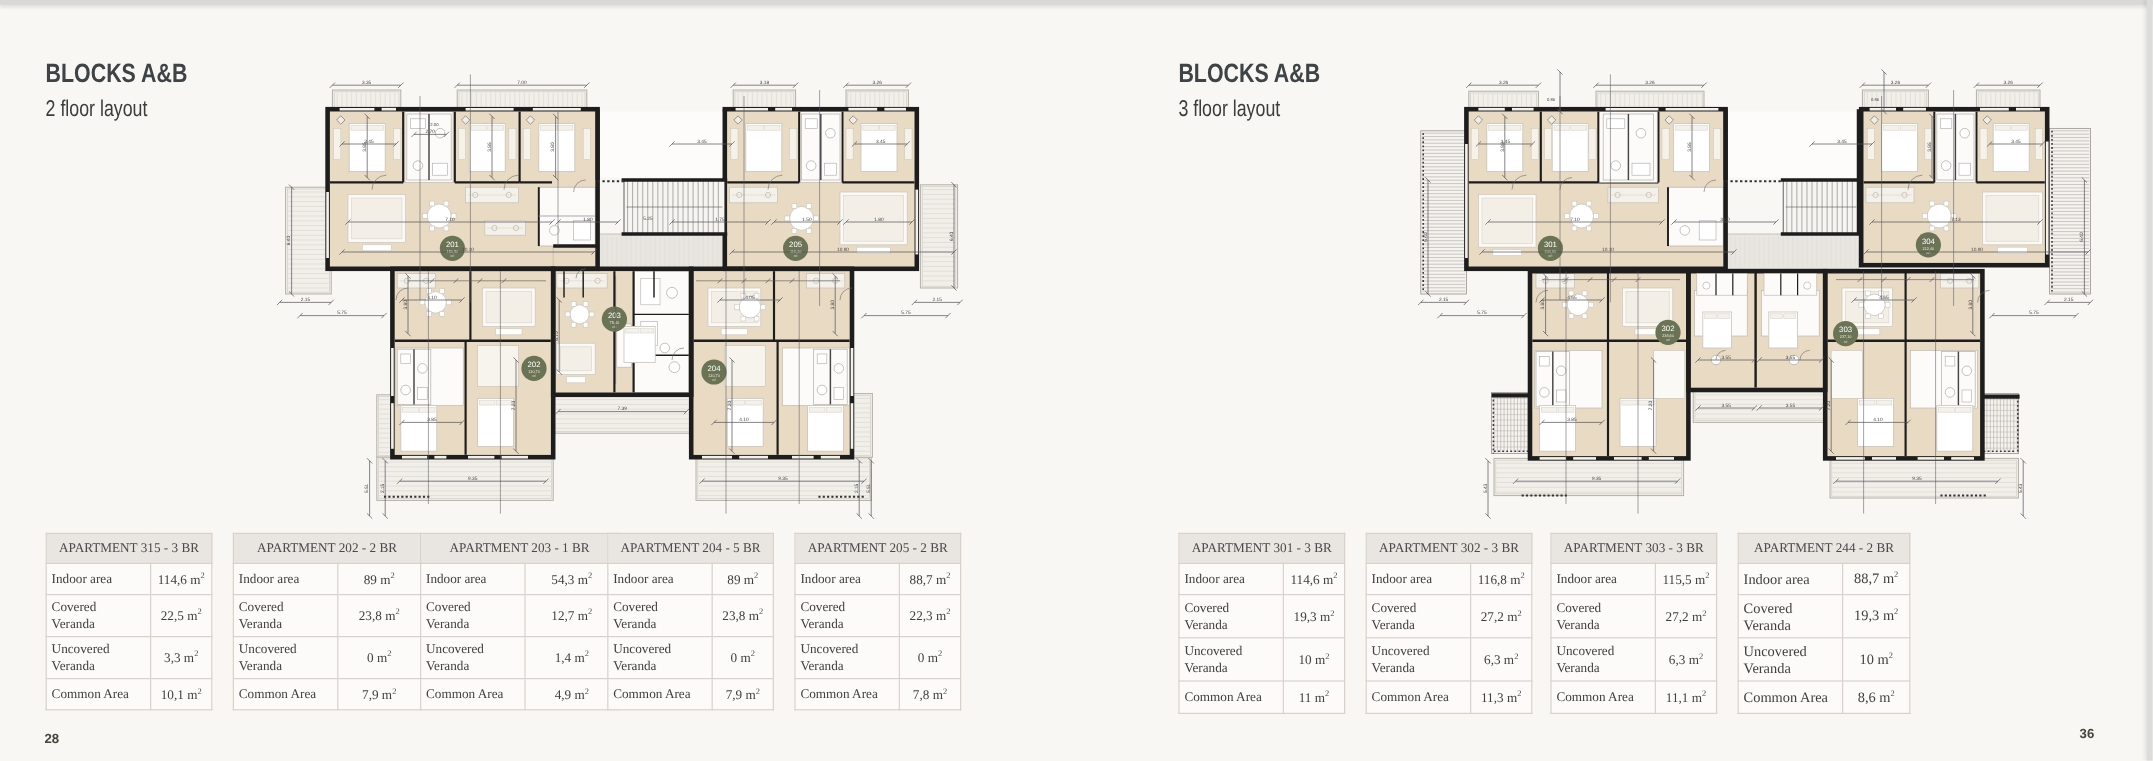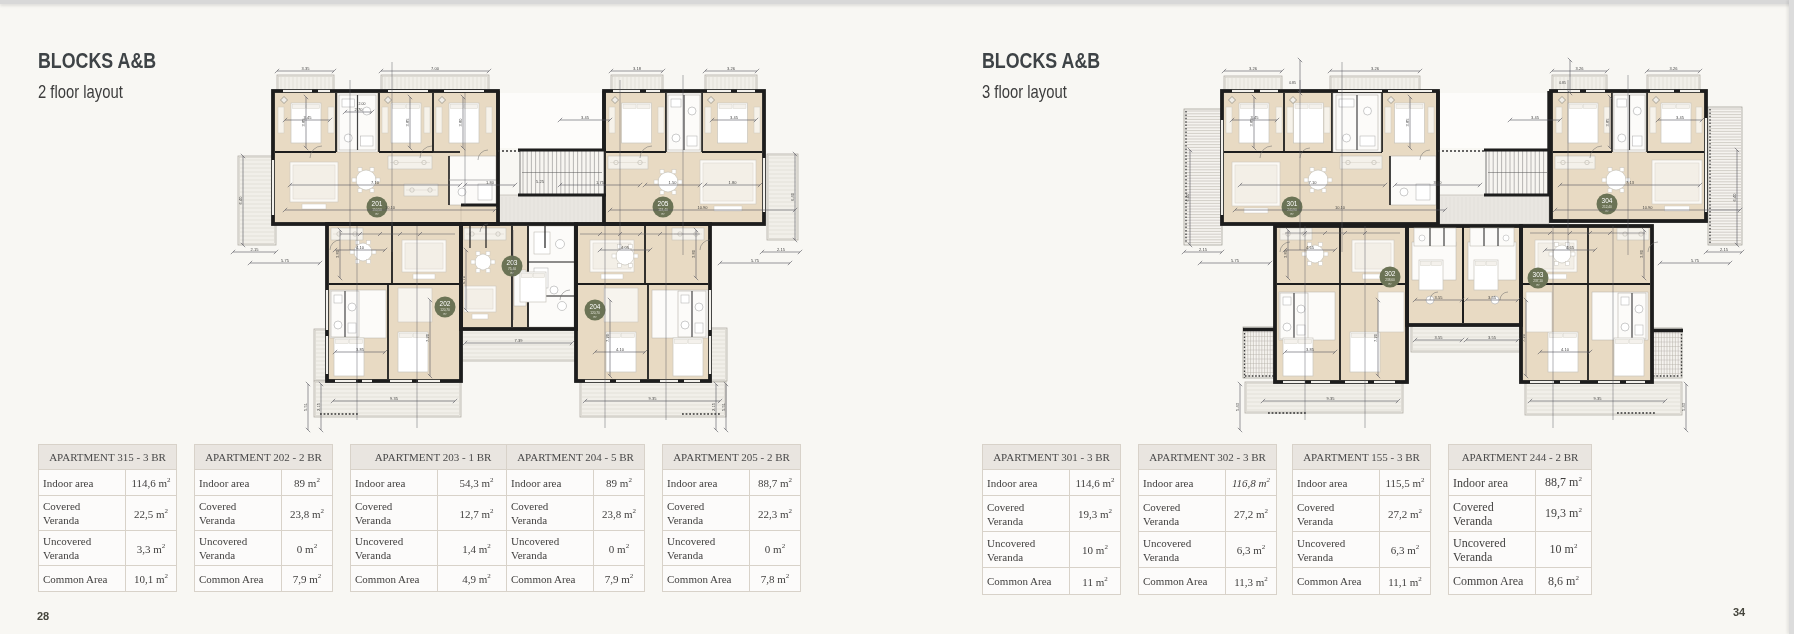--- a/index.html
+++ b/index.html
@@ -20,21 +20,21 @@
 <body>
 <div class="topstrip"></div>
 <div class="rightstrip"></div>
 
 <h1 class="t" style="left:38px;top:48px;">BLOCKS A&amp;B</h1>
 <div class="sub" style="left:38px;top:81px;">2 floor layout</div>
 <h1 class="t" style="left:982px;top:48px;">BLOCKS A&amp;B</h1>
 <div class="sub" style="left:982px;top:81px;">3 floor layout</div>
 
 <div class="pnum" style="left:37px;top:610px;">28</div>
-<div class="pnum" style="left:1733px;top:606px;">34</div>
+<div class="pnum" style="left:1733px;top:606px;">36</div>
 
 <svg id="plan" style="position:absolute;left:0;top:0;z-index:5;" width="1794" height="634" viewBox="0 0 1794 634">
     <rect x="277" y="75" width="57" height="16" fill="#f1efe9" stroke="#b2aea5" stroke-width="0.8"></rect>
     <rect x="278.5" y="76.5" width="54" height="13" fill="none" stroke="#ccc8c0" stroke-width="0.5"></rect>
     <line x1="281" y1="77" x2="281" y2="89" stroke="#d7d3ca" stroke-width="0.5"></line>
     <line x1="285" y1="77" x2="285" y2="89" stroke="#d7d3ca" stroke-width="0.5"></line>
     <line x1="289" y1="77" x2="289" y2="89" stroke="#d7d3ca" stroke-width="0.5"></line>
     <line x1="293" y1="77" x2="293" y2="89" stroke="#d7d3ca" stroke-width="0.5"></line>
     <line x1="297" y1="77" x2="297" y2="89" stroke="#d7d3ca" stroke-width="0.5"></line>
     <line x1="301" y1="77" x2="301" y2="89" stroke="#d7d3ca" stroke-width="0.5"></line>
@@ -1397,21 +1397,21 @@
         <tr style="height:35px;">
           <td class="lab" style="width:78px;font-size:11px;">Uncovered<br>Veranda</td>
           <td class="val" style="font-size:11px;">3,3&nbsp;m<sup>2</sup></td>
         </tr>
         <tr style="height:26px;">
           <td class="lab" style="width:78px;font-size:11px;">Common Area</td>
           <td class="val" style="font-size:11px;">10,1&nbsp;m<sup>2</sup></td>
         </tr>
       </tbody>
     </table>
-    <table class="apt" style="left:194px;top:444px;width:139px;font-family:Liberation Serif, serif;">
+    <table class="apt" style="left:194px;top:444px;width:157px;font-family:Liberation Serif, serif;">
       <tbody>
         <tr>
           <th colspan="2">APARTMENT 202 - 2 BR</th>
         </tr>
         <tr style="height:26px;">
           <td class="lab" style="width:78px;font-size:11px;">Indoor area</td>
           <td class="val" style="font-size:11px;">89&nbsp;m<sup>2</sup></td>
         </tr>
         <tr style="height:35px;">
           <td class="lab" style="width:78px;font-size:11px;">Covered<br>Veranda</td>
@@ -1519,40 +1519,40 @@
         </tr>
       </tbody>
     </table>
     <table class="apt" style="left:1138px;top:444px;width:139px;padding-left:25px;">
       <tbody>
         <tr>
           <th colspan="2">APARTMENT 302 - 3 BR</th>
         </tr>
         <tr style="height:26px;">
           <td class="lab" style="width:78px;font-size:11px;">Indoor area</td>
-          <td class="val" style="font-size:11px;font-style:italic;">116,8&nbsp;m<sup>2</sup></td>
+          <td class="val" style="font-size:11px;">116,8&nbsp;m<sup>2</sup></td>
         </tr>
         <tr style="height:36px;">
           <td class="lab" style="width:78px;font-size:11px;">Covered<br>Veranda</td>
           <td class="val" style="font-size:11px;">27,2&nbsp;m<sup>2</sup></td>
         </tr>
         <tr style="height:36px;">
           <td class="lab" style="width:78px;font-size:11px;">Uncovered<br>Veranda</td>
           <td class="val" style="font-size:11px;">6,3&nbsp;m<sup>2</sup></td>
         </tr>
         <tr style="height:27px;">
           <td class="lab" style="width:78px;font-size:11px;">Common Area</td>
           <td class="val" style="font-size:11px;">11,3&nbsp;m<sup>2</sup></td>
         </tr>
       </tbody>
     </table>
     <table class="apt" style="left:1292px;top:444px;width:139px;">
       <tbody>
         <tr>
-          <th colspan="2">APARTMENT 155 - 3 BR</th>
+          <th colspan="2">APARTMENT 303 - 3 BR</th>
         </tr>
         <tr style="height:26px;">
           <td class="lab" style="width:78px;font-size:11px;">Indoor area</td>
           <td class="val" style="font-size:11px;">115,5&nbsp;m<sup>2</sup></td>
         </tr>
         <tr style="height:36px;">
           <td class="lab" style="width:78px;font-size:11px;">Covered<br>Veranda</td>
           <td class="val" style="font-size:11px;">27,2&nbsp;m<sup>2</sup></td>
         </tr>
         <tr style="height:36px;">

